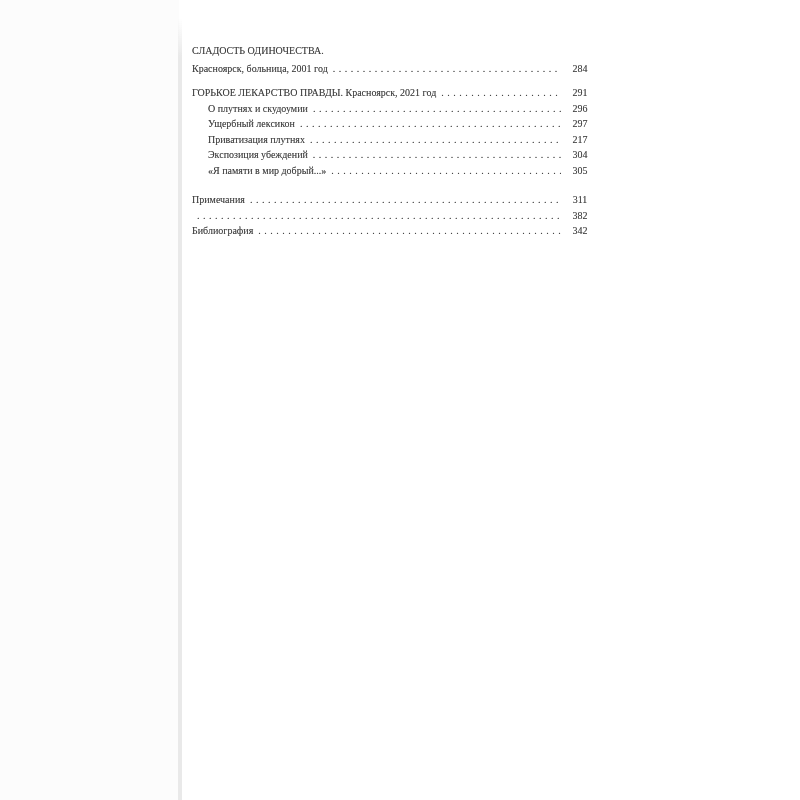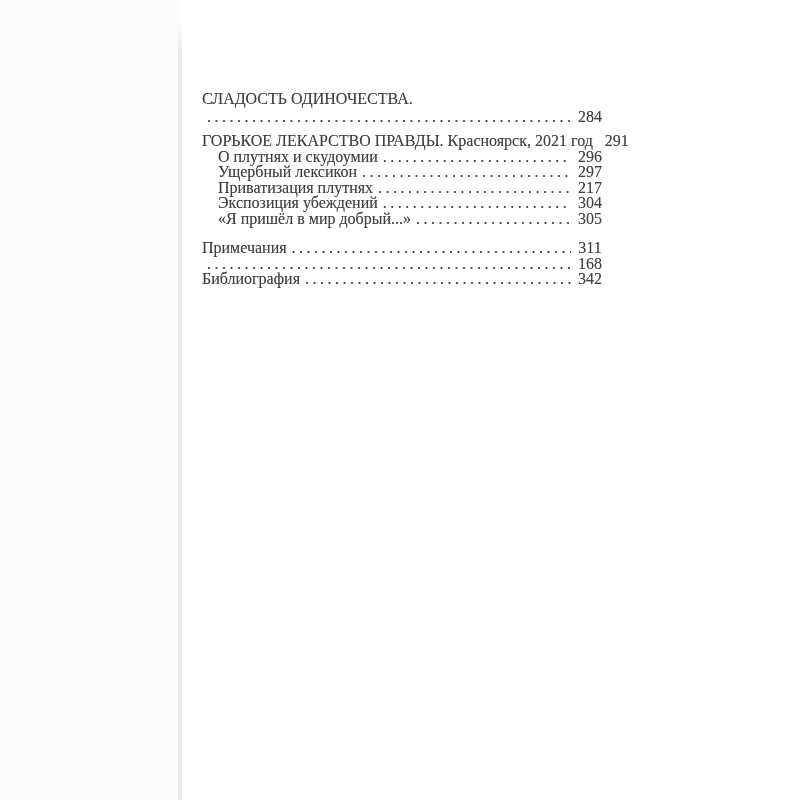--- a/index.html
+++ b/index.html
@@ -34,28 +34,27 @@
     left: 178px; top: 18px;
     width: 4px; height: 782px;
     background: linear-gradient(180deg,
       rgba(233,233,233,0) 0%,
       var(--edge) 5%,
       var(--edge) 100%);
     filter: blur(0.7px);
   }
   .toc {
     position: absolute;
-    left: 202px;
+    left: 192px;
     top: 43px;
     width: 405px;
     color: var(--text);
-    font-size: 16px;
+    font-size: 10px;
     line-height: 15.5px;
     text-shadow: 0 0 0.5px rgba(64,64,64,0.45);
-    margin-top: 48px;
   }
   .row {
     display: flex;
     align-items: baseline;
   }
   .row .title { white-space: nowrap; }
   .row .leader {
     flex: 1;
     overflow: hidden;
     white-space: nowrap;
@@ -79,20 +78,21 @@
   <div class="page-left-area"></div>
   <div class="page-edge-line"></div>
 
   <div class="toc">
 
     <div class="entry">
       <div class="row">
         <span class="title">СЛАДОСТЬ ОДИНОЧЕСТВА.</span>
       </div>
       <div class="row entry-subtitle-row">
+        <span class="title">Красноярск, больница, 2001 год</span>
         <span class="leader">..........................................................................................</span>
         <span class="pagenum">284</span>
       </div>
     </div>
 
     <div class="entry gap-small">
       <div class="row">
         <span class="title">ГОРЬКОЕ ЛЕКАРСТВО ПРАВДЫ. Красноярск, 2021 год</span>
         <span class="leader">..........................................................................................</span>
         <span class="pagenum">291</span>
@@ -126,38 +126,38 @@
     <div class="entry lvl1">
       <div class="row">
         <span class="title">Экспозиция убеждений</span>
         <span class="leader">..........................................................................................</span>
         <span class="pagenum">304</span>
       </div>
     </div>
 
     <div class="entry lvl1">
       <div class="row">
-        <span class="title">«Я пришёл в мир добрый...»</span>
+        <span class="title">«Я памяти в мир добрый...»</span>
         <span class="leader">..........................................................................................</span>
         <span class="pagenum">305</span>
       </div>
     </div>
 
     <div class="entry gap-large">
       <div class="row">
         <span class="title">Примечания</span>
         <span class="leader">..........................................................................................</span>
         <span class="pagenum">311</span>
       </div>
     </div>
 
     <div class="entry">
       <div class="row">
         <span class="leader">..........................................................................................</span>
-        <span class="pagenum">168</span>
+        <span class="pagenum">382</span>
       </div>
     </div>
 
     <div class="entry">
       <div class="row">
         <span class="title">Библиография</span>
         <span class="leader">..........................................................................................</span>
         <span class="pagenum">342</span>
       </div>
     </div>

